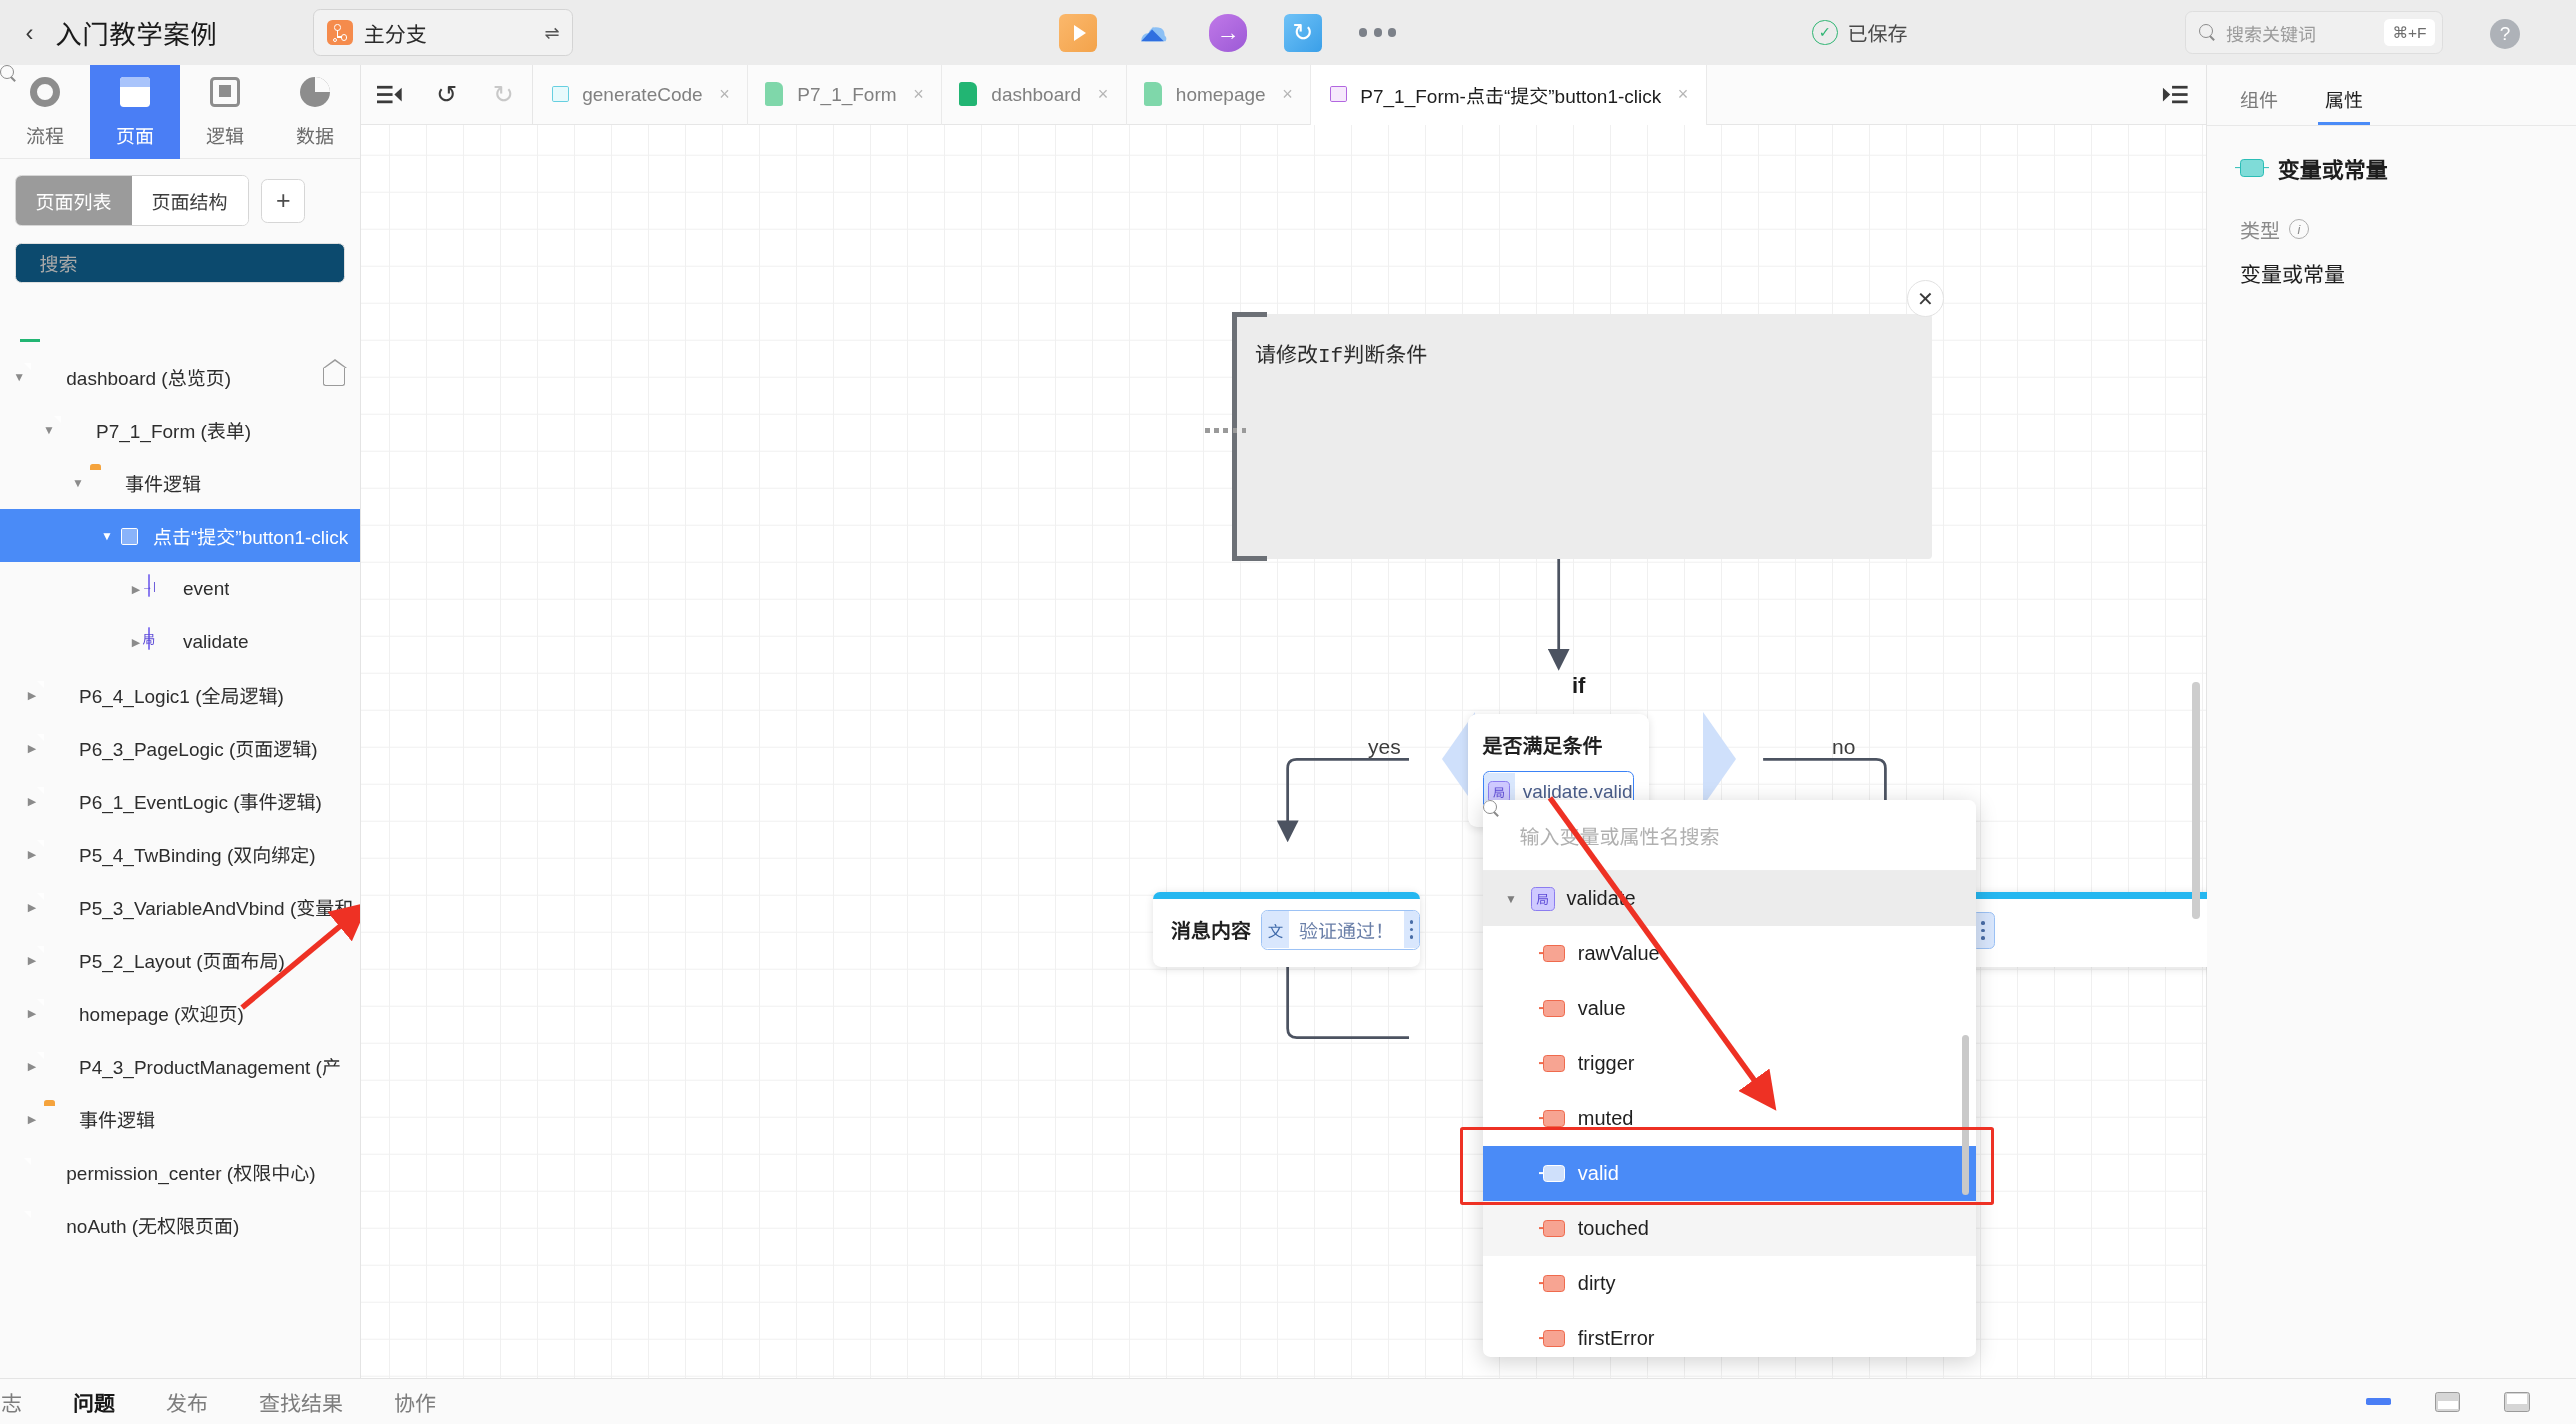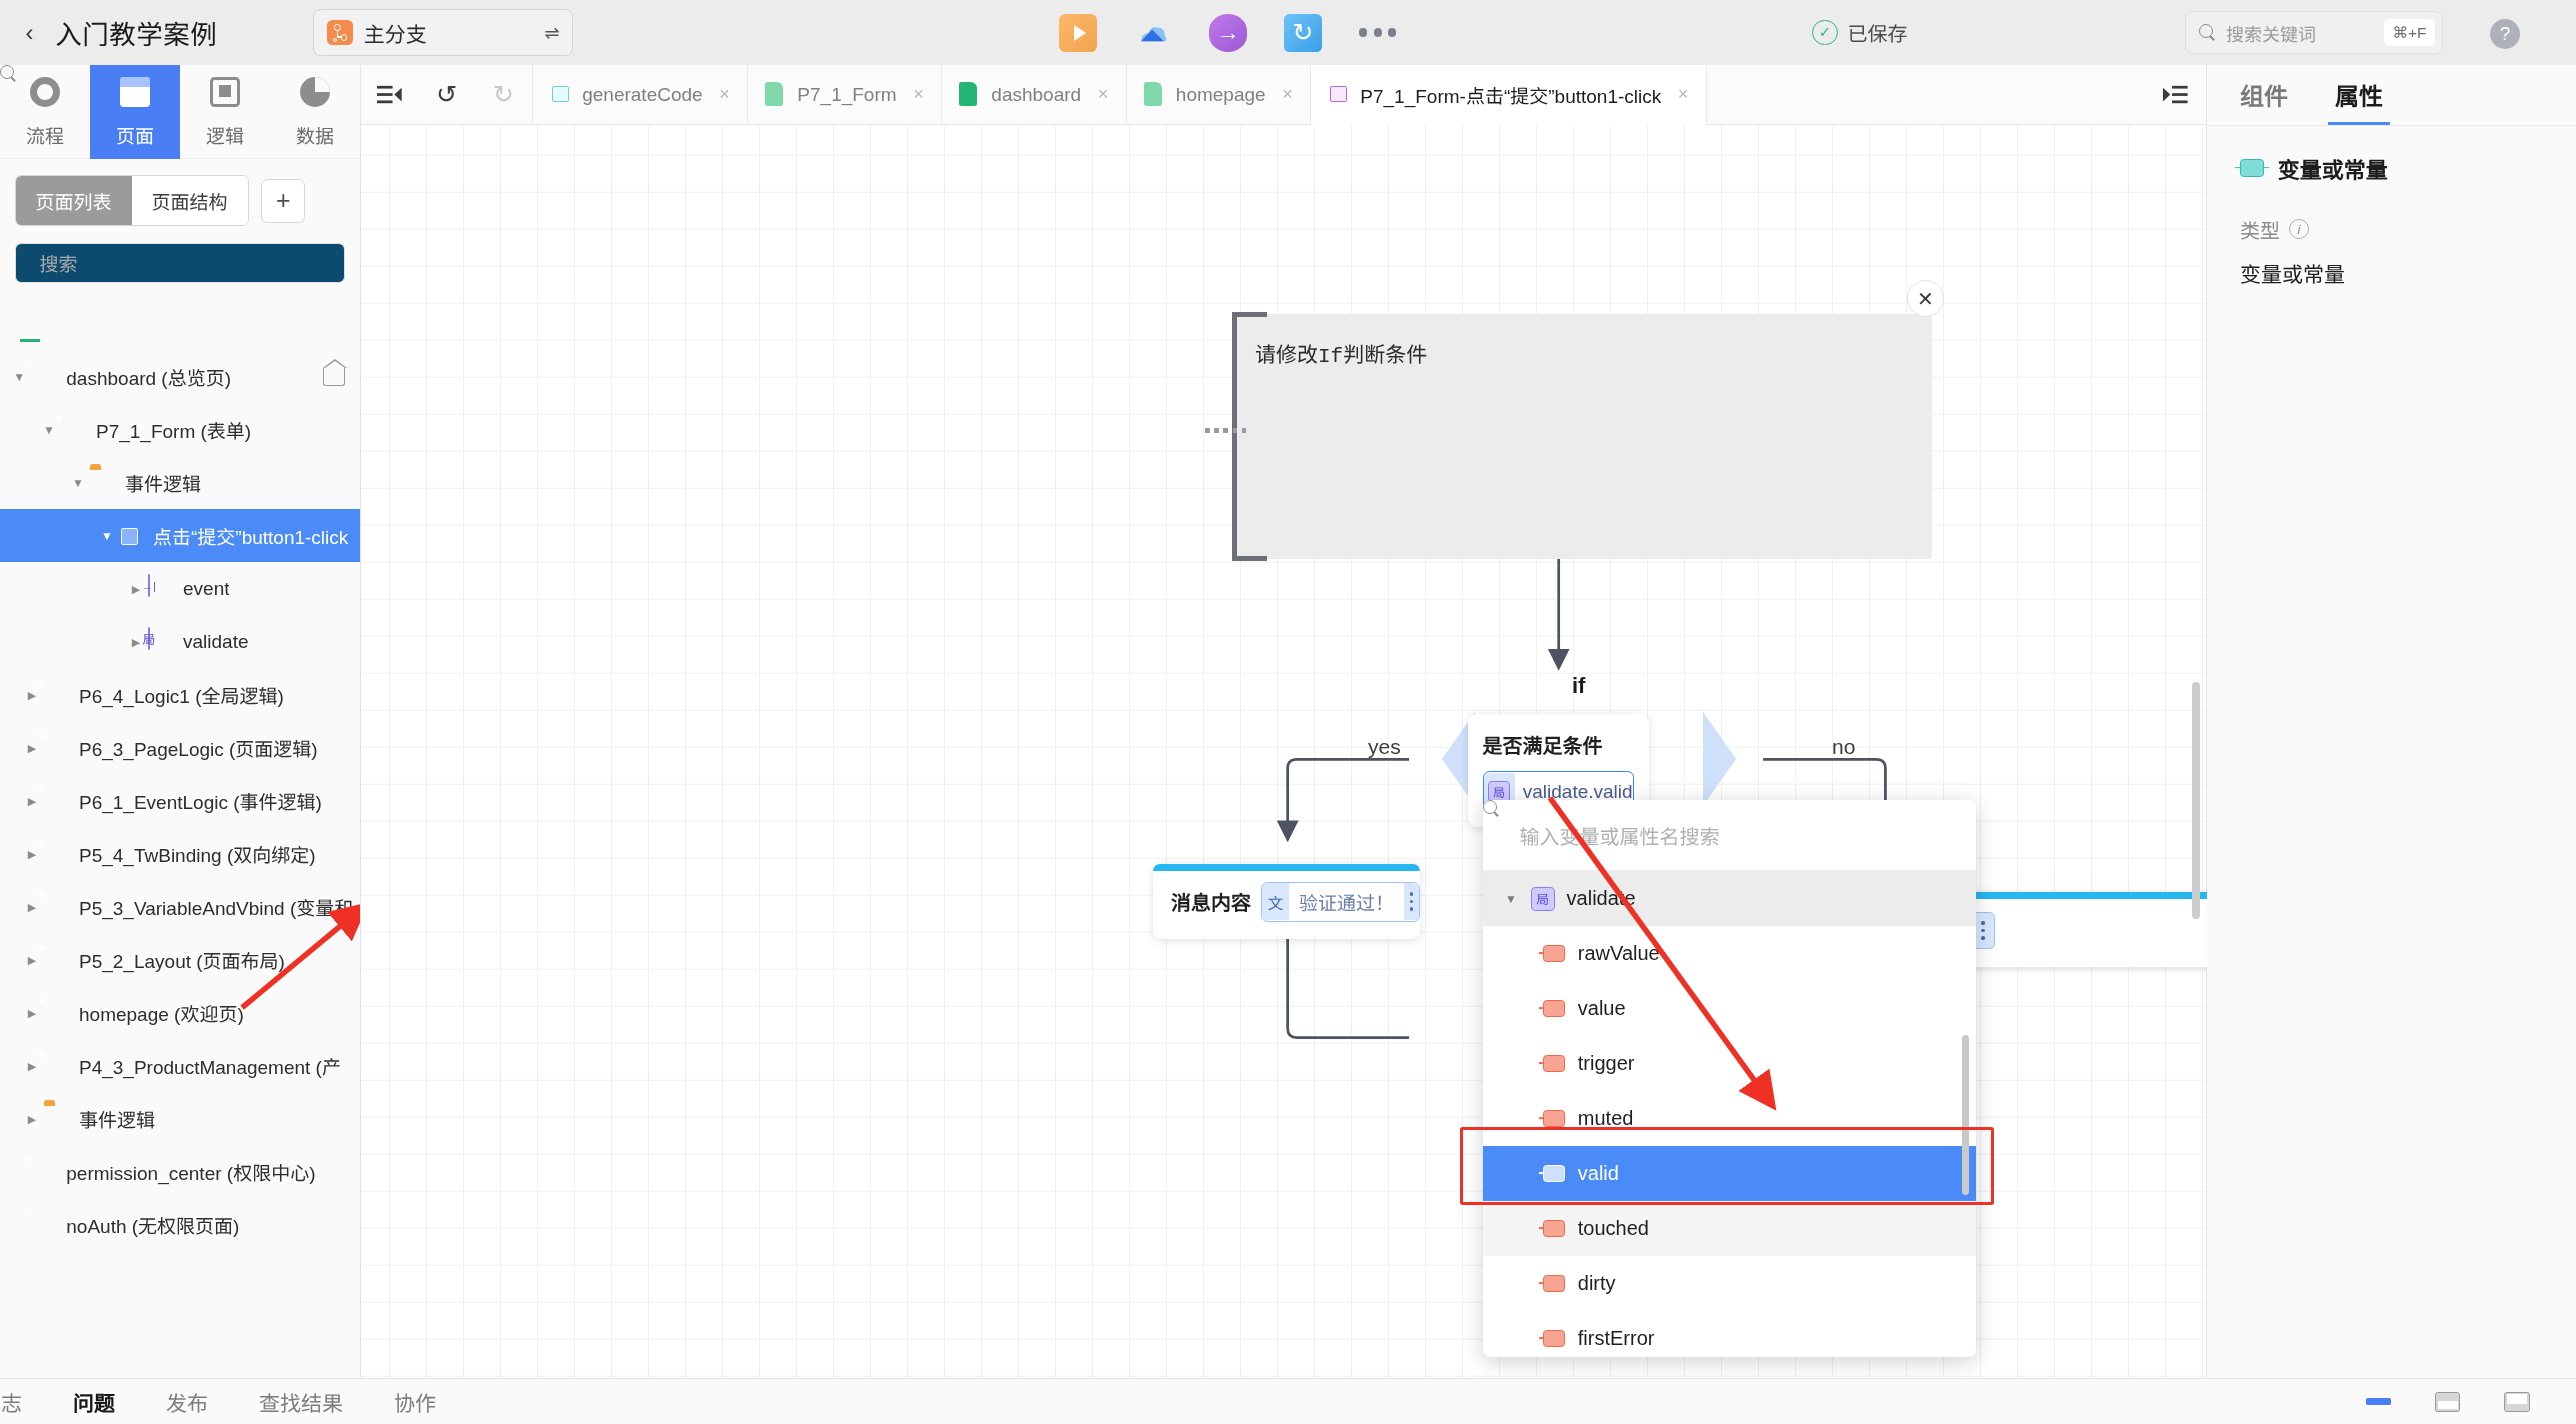--- a/index.html
+++ b/index.html
@@ -363,21 +363,21 @@
     background: #c9c9c9; border-radius: 3.7px;
   }
 
   
   .red-rect {
     position: absolute; left: 1099px; top: 1002px; width: 534px; height: 78px;
     border: 3.7px solid #ee3124; border-radius: 2.7px; z-index: 30; pointer-events: none;
   }
 
   .msg-node {
-    position: absolute; left: 792px; top: 739px; width: 267px; height: 75px;
+    position: absolute; left: 792px; top: 767px; width: 267px; height: 75px;
     background: #fff; border-radius: 8.2px; box-shadow: 0 1.8px 8.2px rgba(0,0,0,.12);
     display: flex; align-items: center; padding-left: 18px; z-index: 4;
   }
   .msg-node .cap { position: absolute; left: 0; top: 0; width: 267px; height: 7.3px; background: #25b7f0; border-radius: 8.2px 8.2px 0 0; }
   .msg-label { font-size: 20px; font-weight: bold; color: #1f1f1f; white-space: nowrap; }
   .msg-input {
     margin-left: 10px; height: 40px; border: 1.8px solid #9cc2f5; border-radius: 6.4px;
     display: flex; align-items: center; overflow: hidden; background: #fff;
   }
   .msg-input .ti {
@@ -409,21 +409,21 @@
     background: #cdcdcd; border-radius: 3.7px; z-index: 9;
   }
 
   
   .rpanel {
     position: absolute; left: 2206px; top: 65px; width: 370px; height: 1314px;
     background: #fafafa; border-left: 0.9px solid #e4e4e4;
   }
   .rp-tabs { height: 61px; display: flex; align-items: flex-end; gap: 47px; padding: 0 33px; border-bottom: 0.9px solid #e8e8e8; }
   .rp-tab {
-    font-size: 24px; color: #7a7a7a; padding-bottom: 12.8px; cursor: pointer; position: relative; white-space: nowrap; font-weight: bold;
+    font-size: 19px; color: #7a7a7a; padding-bottom: 12.8px; cursor: pointer; position: relative; white-space: nowrap;
   }
   .rp-tab.active { color: #1d1d1d; }
   .rp-tab.active::after {
     content: ""; position: absolute; left: -7.3px; right: -7.3px; bottom: 0; height: 2.7px; background: #4a8bf7;
   }
   .rp-head { display: flex; align-items: center; gap: 13.7px; padding: 25.6px 33px 0 33px; }
   .rp-head .vico {
     width: 24px; height: 18px; border-radius: 3.7px; background: #7fdcd8; border: 1.8px solid #2bbdb6; position: relative; flex: 0 0 auto;
   }
   .rp-head .vico::before { content: ""; position: absolute; left: -6.4px; top: 50%; transform: translateY(-50%); width: 5.5px; height: 1.8px; background: #2bbdb6; }

